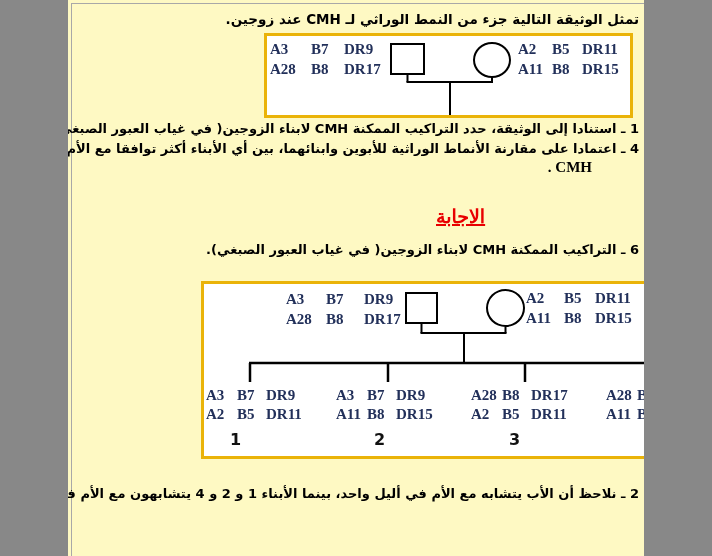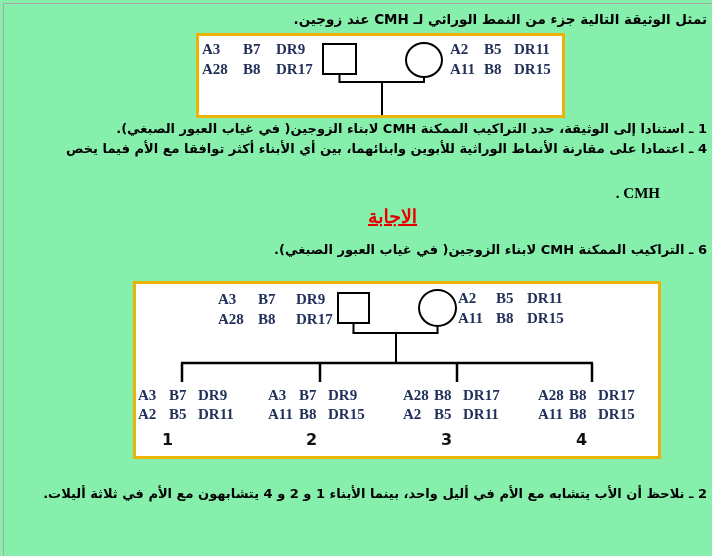--- a/index.html
+++ b/index.html
@@ -1,18 +1,18 @@
 <!DOCTYPE html>
 <html lang="ar"><head>
 <meta charset="utf-8">
 <style>
   * { margin:0; padding:0; box-sizing:border-box; }
   body { background:#888; font-family:"DejaVu Sans", sans-serif; }
   #page {
-    position:relative; width:712px; height:556px; background:#86efac;
+    position:relative; width:576px; height:556px; background:#fef9c3;
     overflow:hidden; margin:0 auto;
   }
   .page-frame {
     position:absolute; left:3px; top:3px; right:0; bottom:0;
     border-top:1px solid #a8a8a8; border-left:1px solid #a8a8a8;
     pointer-events:none;
   }
   .ar-line {
     position:absolute; direction:rtl; text-align:right; white-space:nowrap;
     font-family:"DejaVu Sans", sans-serif; font-weight:bold;
@@ -89,21 +89,21 @@
     <svg class="connector-svg" width="363" height="79">
       <line x1="140.5" y1="39" x2="140.5" y2="46" stroke="#000" stroke-width="2"></line>
       <line x1="225" y1="42" x2="225" y2="46" stroke="#000" stroke-width="2"></line>
       <line x1="139.5" y1="46" x2="226" y2="46" stroke="#000" stroke-width="2"></line>
       <line x1="183" y1="46" x2="183" y2="79" stroke="#000" stroke-width="2"></line>
     </svg>
   </div>
 
   <div class="ar-line" style="top:119px; right:5px;">1 ـ استنادا إلى الوثيقة، حدد التراكيب الممكنة CMH لابناء الزوجين( في غياب العبور الصبغي).</div>
   <div class="ar-line" style="top:139px; right:5px;">4 ـ اعتمادا على مقارنة الأنماط الوراثية للأبوين وابنائهما، بين أي الأبناء أكثر توافقا مع الأم فيما يخص</div>
-  <div class="cmh-cont" style="top:159px; right:52px;margin-top:26px;">. CMH</div>
+  <div class="cmh-cont" style="top:159px; right:52px;">. CMH</div>
 
   <div class="answer-heading" style="left:368px; top:205px;">الاجابة</div>
 
   <div class="ar-line" style="top:240px; right:5px;">6 ـ التراكيب الممكنة CMH لابناء الزوجين( في غياب العبور الصبغي).</div>
 
   <div class="pedigree-box" style="left:133px; top:281px; width:528px; height:178px;">
 
     <div class="geno cols-p2f" style="left:82px; top:5px;">
       <span>A3</span>
       <span>B7</span>

